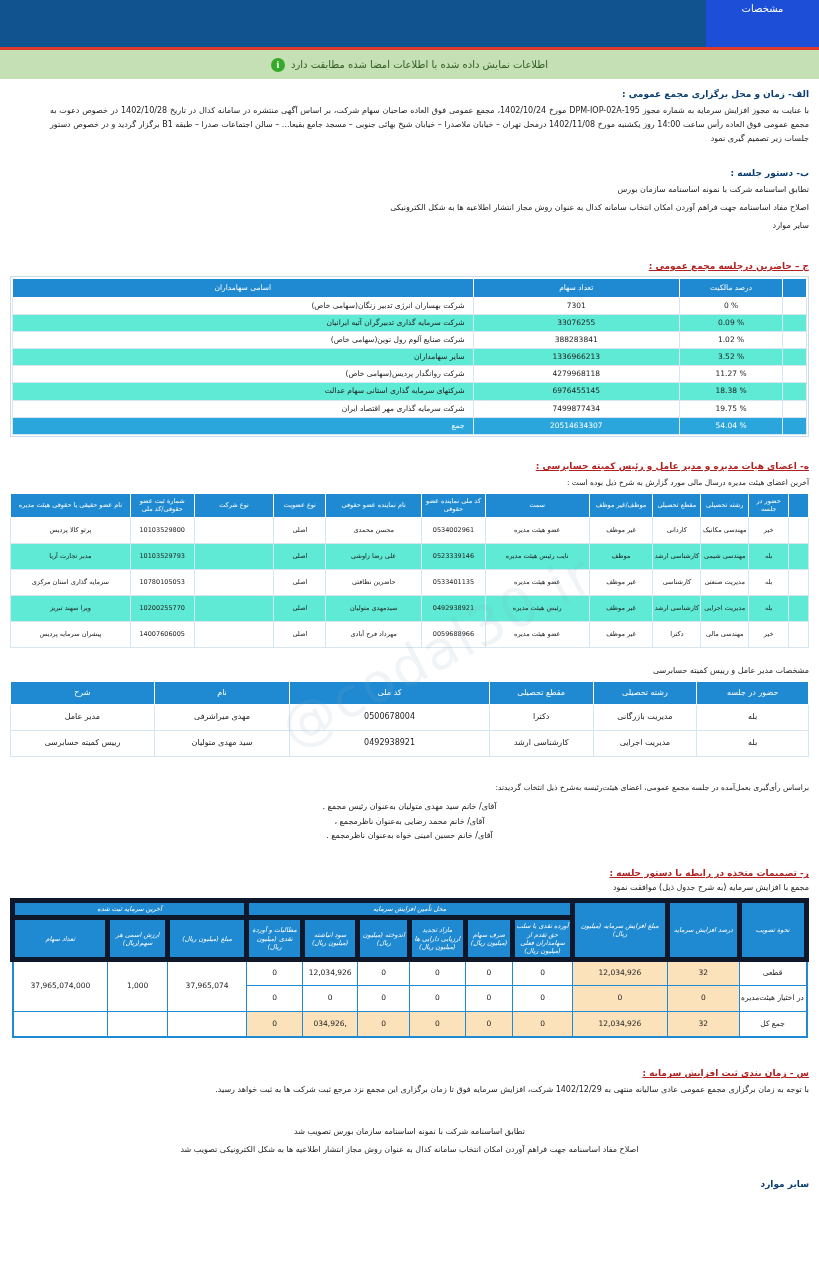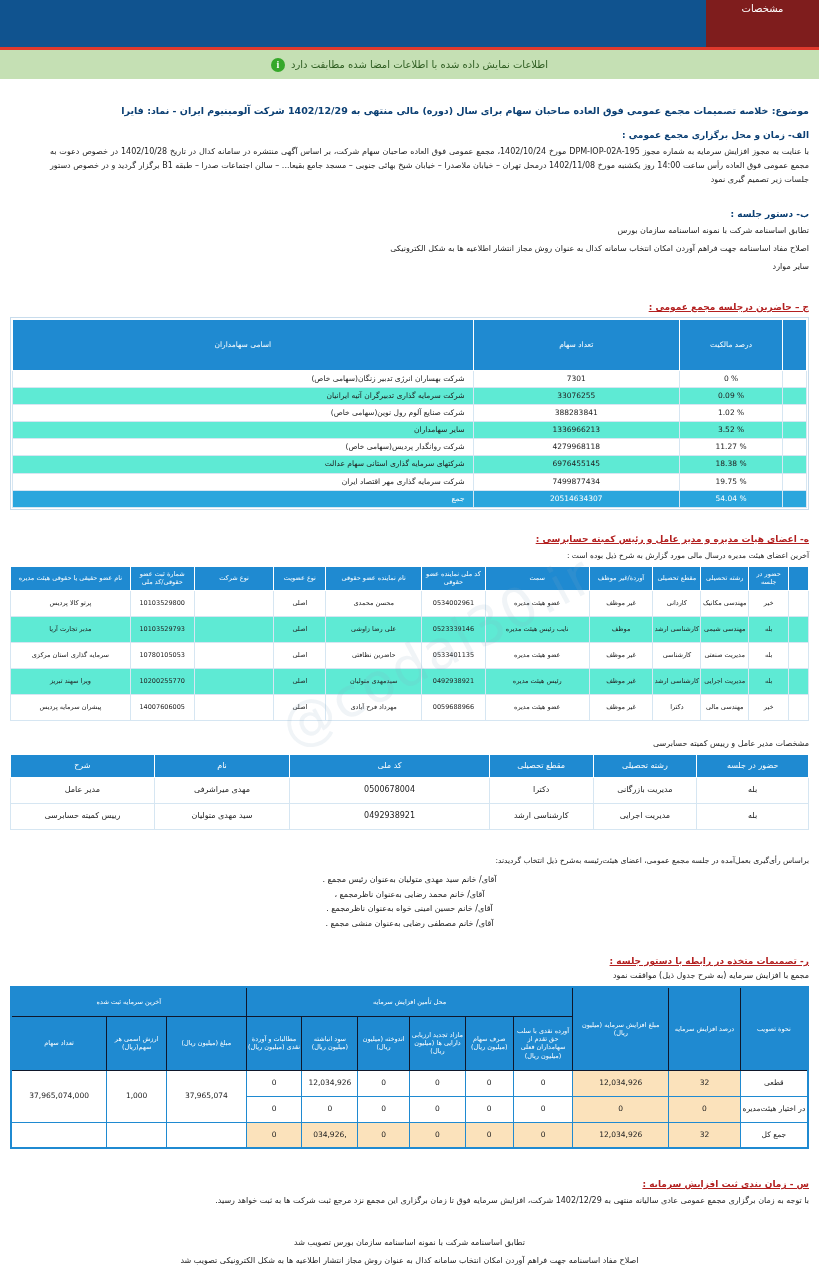--- a/index.html
+++ b/index.html
@@ -21,21 +21,21 @@
     position: relative;
     height: 47px;
     background: #10538f;
     display: flex;
     justify-content: flex-start;
     align-items: flex-start;
   }
   .tab {
     width: 113px;
     height: 47px;
-    background: #7f1d1d;
+    background: #1d4ed8;
     color: #ffffff;
     font-size: 10px;
     display: flex;
     align-items: flex-start;
     justify-content: center;
     padding-top: 3px;
     letter-spacing: .3px;
   }
   .redline { height: 3px; background: #e0392c; width:100%; }
 
@@ -102,21 +102,21 @@
     width: 100%;
     border-collapse: collapse;
     font-size: 7.5px;
     table-layout: fixed;
   }
   th {
     background: #1f8ad1;
     color: #ffffff;
     font-weight: normal;
     border: 1px solid #ffffff;
-    padding: 20px 3px;
+    padding: 4px 3px;
     text-align: center;
     font-size: 7.5px;
     line-height: 1.3;
     vertical-align: middle;
   }
   td {
     border: 1px solid #d6e6f2;
     padding: 3px 4px;
     text-align: center;
     color: #222;
@@ -135,24 +135,25 @@
   table.board th, table.board td { font-size: 6.5px; padding: 3px 1px; }
   table.board td { height: 26px; }
 
   
   table.ceo th { padding:6px 3px; font-size:8px;}
   table.ceo td { padding:7px 3px; font-size:8px; }
 
   
   table.cap { border: 2px solid #1f8ad1; }
   table.cap th {
-    border: 1px solid #0f172a;
+    border: 5px solid #0f172a;
     font-size: 6.5px;
-    padding: 10px 1px;
+    padding: 2px 1px;
     line-height: 1.25;
+    font-style: italic;
   }
   table.cap td {
     border: 1px solid #1f8ad1;
     font-size: 7.5px;
     padding: 5px 1px;
     height: 26px;
   }
   td.tan { background: #fbe2bb; }
   table.cap td.plain { background:#ffffff; }
 
@@ -197,21 +198,20 @@
 
 <div class="notice">
   <span class="notice-text">اطلاعات نمایش داده شده با اطلاعات امضا شده مطابقت دارد</span>
   <span class="info-icon">i</span>
 </div>
 
 <div class="wm">@codal30.ir</div>
 
 <div class="page">
 
-  <div class="subject">موضوع: خلاصه تصمیمات مجمع عمومی فوق العاده صاحبان سهام برای سال (دوره) مالی منتهی به 1402/12/29 شرکت آلومینیوم ایران - نماد: فایرا</div>
 
   <div class="sec-title">الف- زمان و محل برگزاری مجمع عمومی :</div>
   <div class="para just">با عنایت به مجوز افزایش سرمایه به شماره مجوز DPM-IOP-02A-195 مورخ 1402/10/24، مجمع عمومی فوق العاده صاحبان سهام شرکت، بر اساس آگهی منتشره در سامانه کدال در تاریخ 1402/10/28 در خصوص دعوت به مجمع عمومی فوق العاده رأس ساعت 14:00 روز یکشنبه مورخ 1402/11/08 درمحل تهران – خیابان ملاصدرا – خیابان شیخ بهائی جنوبی – مسجد جامع بقیعا... – سالن اجتماعات صدرا – طبقه B1 برگزار گردید و در خصوص دستور جلسات زیر تصمیم گیری نمود</div>
 
   <div class="spacer-8"></div>
 
   <div class="sec-title">ب- دستور جلسه :</div>
   <div class="para">تطابق اساسنامه شرکت با نمونه اساسنامه سازمان بورس</div>
   <div class="para">اصلاح مفاد اساسنامه جهت فراهم آوردن امکان انتخاب سامانه کدال به عنوان روش مجاز انتشار اطلاعیه ها به شکل الکترونیکی</div>
   <div class="para">سایر موارد</div>
@@ -307,21 +307,21 @@
         <col style="width:10%">
         <col style="width:8%">
         <col style="width:15%">
     </colgroup>
     <thead>
       <tr>
         <th></th>
         <th>حضور در جلسه</th>
         <th>رشته تحصیلی</th>
         <th>مقطع تحصیلی</th>
-        <th>آوردة/غیر موظف</th>
+        <th>موظف/غیر موظف</th>
         <th>سمت</th>
         <th>کد ملی نماینده عضو حقوقی</th>
         <th>نام نماینده عضو حقوقی</th>
         <th>نوع عضویت</th>
         <th>نوع شرکت</th>
         <th>شمارة ثبت عضو حقوقی/کد ملی</th>
         <th>نام عضو حقیقی یا حقوقی هیئت مدیره</th>
       </tr>
     </thead>
     <tbody>
@@ -440,21 +440,20 @@
     </tbody>
   </table>
 
   <div class="spacer-20"></div>
 
   <div class="para small">براساس رأی‌گیری بعمل‌آمده در جلسه مجمع عمومی، اعضای هیئت‌رئیسه به‌شرح ذیل انتخاب گردیدند:</div>
   <ul class="officer-list">
     <li>آقای/ خانم  سید مهدی متولیان  به‌عنوان رئیس مجمع .</li>
     <li>آقای/ خانم  محمد رضایی  به‌عنوان ناظر‌مجمع ،</li>
     <li>آقای/ خانم  حسین امینی خواه  به‌عنوان ناظر‌مجمع .</li>
-    <li>آقای/ خانم  مصطفی رضایی  به‌عنوان منشی مجمع .</li>
   </ul>
 
   <div class="spacer-14"></div>
 
   <div class="sec-title red">ر- تصمیمات متخذه در رابطه با دستور جلسه :</div>
   <div class="tbl-caption">مجمع با افزایش سرمایه (به شرح جدول ذیل) موافقت نمود</div>
 
   <table class="cap">
     <colgroup>
       <col style="width:8.5%">

